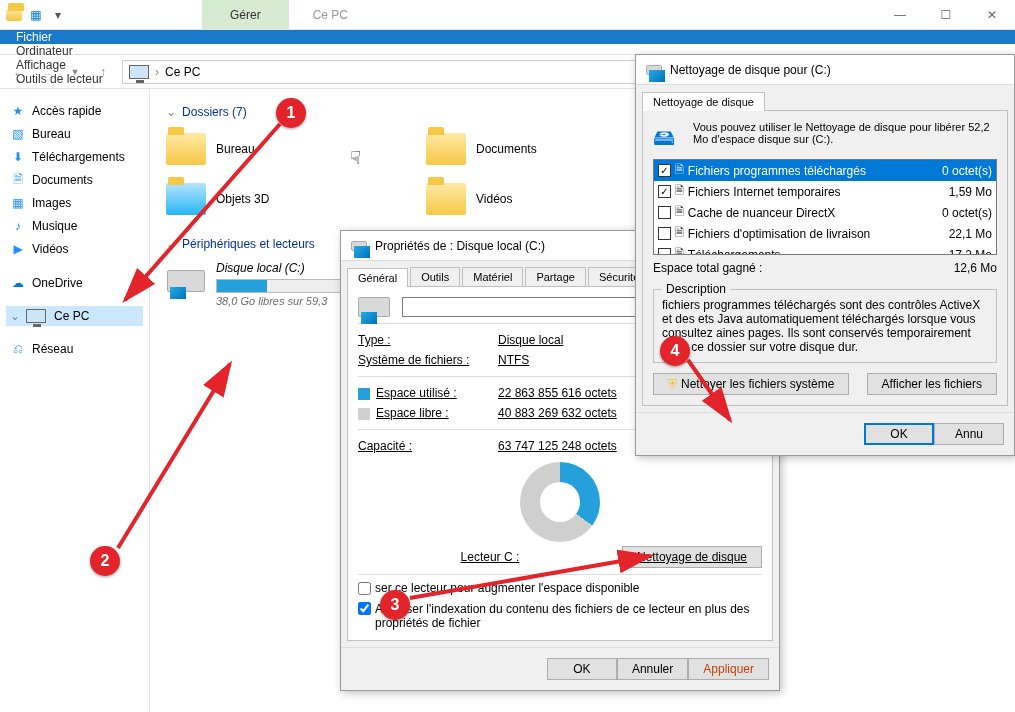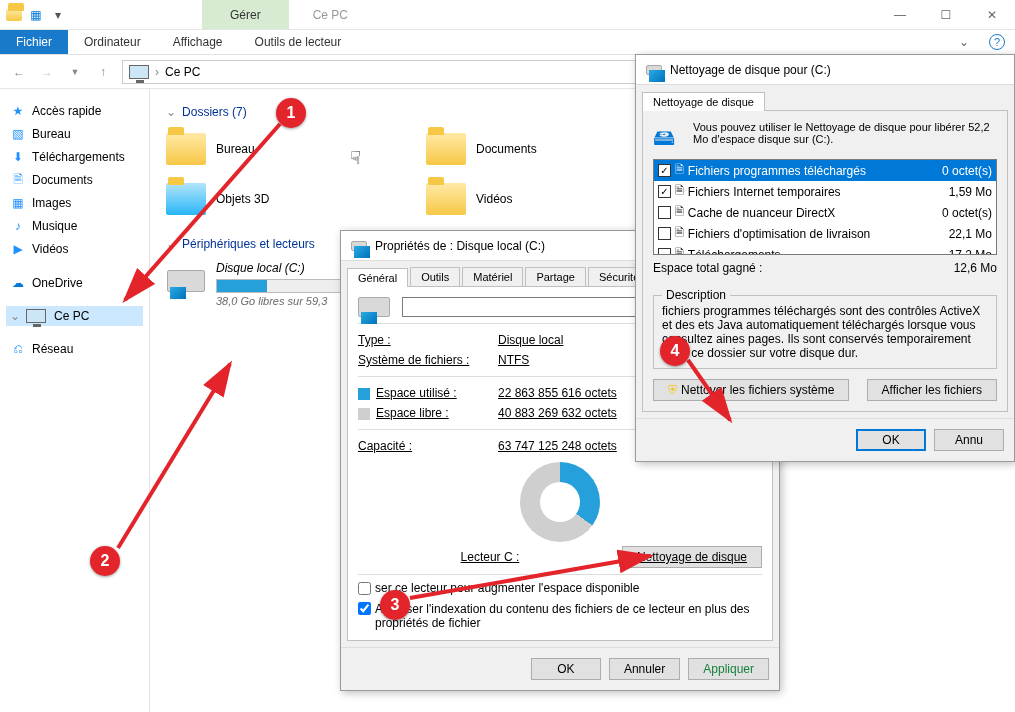--- a/index.html
+++ b/index.html
@@ -8,21 +8,21 @@
 
 .titlebar { display: flex; align-items: stretch; height: 30px; background: #fff; border-bottom: 1px solid #e5e5e5; }
 .titlebar .qat { display: flex; align-items: center; padding: 0 6px; gap: 6px; }
 .titlebar .qat .iconbox { width: 16px; height: 16px; display: inline-flex; align-items: center; justify-content: center; }
 .titlebar .tab-manage { background: #d7ead2; padding: 0 28px; display: flex; align-items: center; color: #333; }
 .titlebar .title { flex: 1; display: flex; align-items: center; padding-left: 24px; color: #999; }
 .titlebar .winctrls { display: flex; }
 .titlebar .winctrls .wc { width: 46px; display: flex; align-items: center; justify-content: center; color: #666; }
 
 
-.ribbon { display: flex; align-items: stretch; height: 25px; border-bottom: 1px solid #e1e1e1; }
+.ribbon { display: flex; align-items: stretch; height: 25px; border-bottom: 1px solid #e1e1e1; flex-direction: column; }
 .ribbon .rtab { padding: 0 16px; display: flex; align-items: center; color: #333; }
 .ribbon .rtab.file { background: #1979ca; color: #fff; }
 .ribbon .help { margin-left: auto; padding: 0 10px; display: flex; align-items: center; color: #1979ca; }
 .ribbon .help .chev { color: #666; margin-right: 20px; }
 
 
 .addr-row { display: flex; align-items: center; height: 34px; padding: 0 10px; gap: 10px; border-bottom: 1px solid #e5e5e5; }
 .addr-row .navbtn { color: #888; width: 18px; text-align: center; }
 .addr-row .addr { flex: 1; display: flex; align-items: center; border: 1px solid #ccc; height: 24px; padding: 0 6px; gap: 6px; }
 .addr-row .addr .chev { margin-left: auto; color: #555; }
@@ -42,49 +42,49 @@
 .ficon { width: 40px; height: 40px; display: flex; align-items: center; justify-content: center; font-size: 26px; }
 .drive { display: flex; align-items: flex-start; gap: 10px; width: 240px; font-style: italic; }
 .drive .dinfo .bar { width: 140px; height: 14px; border: 1px solid #bbb; background: #eee; margin: 4px 0 2px 0; position: relative; }
 .drive .dinfo .bar .fill { position: absolute; left: 0; top: 0; bottom: 0; background: #26a0da; }
 
 
 .dialog { position: absolute; background: #f0f0f0; border: 1px solid #9a9a9a; box-shadow: 2px 2px 8px rgba(0,0,0,.25); }
 .dialog .dlg-title { background: #fff; height: 30px; display: flex; align-items: center; padding: 0 10px; gap: 8px; border-bottom: 1px solid #ddd; }
 .btn { background: #e1e1e1; border: 1px solid #adadad; padding: 3px 14px; min-width: 70px; text-align: center; }
 .btn.def { border: 1px solid #0078d7; box-shadow: inset 0 0 0 1px #0078d7; }
-.btn.dis { color: #15803d; }
+.btn.dis { color: #c2410c; }
 .tabs { display: flex; padding: 6px 6px 0 6px; }
 .tabs .tab { border: 1px solid #c0c0c0; border-bottom: none; padding: 3px 10px; background: #f0f0f0; margin-right: 2px; font-size: 11px; }
 .tabs .tab.active { background: #fff; position: relative; top: 1px; }
 .tabbody { border: 1px solid #c0c0c0; margin: 0 6px 6px 6px; background: #fff; padding: 10px; }
 
 
 #dlg-props { left: 340px; top: 230px; width: 440px; }
 #dlg-props .tabbody { background: #fff; text-decoration: underline; }
 .prop-row { display: flex; padding: 3px 0; }
 .prop-row .k { width: 140px; color: #000; }
 .prop-row .v { flex: 1; }
 .sep { border-top: 1px solid #ddd; margin: 6px 0; }
 .swatch { display: inline-block; width: 12px; height: 12px; margin-right: 6px; vertical-align: middle; }
-.dlg-buttons { display: flex; justify-content: flex-end; gap: 8px; padding: 10px; background: #f0f0f0; border-top: 1px solid #ddd; }
+.dlg-buttons { display: flex; justify-content: flex-end; padding: 10px; background: #f0f0f0; border-top: 1px solid #ddd; }
 
 
 .donut { width: 80px; height: 80px; border-radius: 50%; margin: 6px auto 4px auto; background: conic-gradient(#26a0da 0 126deg, #cfcfcf 126deg 360deg); position: relative; }
 .donut::after { content: ""; position: absolute; inset: 20px; background: #fff; border-radius: 50%; }
 
 
 #dlg-clean { right: 0; top: 54px; width: 380px; }
 #dlg-clean .tabbody { background: #f0f0f0; }
 .filelist { border: 1px solid #7a7a7a; background: #fff; height: 96px; overflow: hidden; }
 .filelist .row { display: flex; align-items: center; padding: 1px 4px; gap: 4px; }
 .filelist .row.sel { background: #0078d7; color: #fff; }
 .filelist .row .sz { margin-left: auto; }
 .cb { width: 13px; height: 13px; border: 1px solid #333; display: inline-flex; align-items: center; justify-content: center; font-size: 10px; line-height: 1; background: #fff; color: #000; }
-.descbox { border: 1px solid #c0c0c0; padding: 8px; margin-top: 20px; font-size: 11px; position: relative; }
+.descbox { border: 1px solid #c0c0c0; padding: 8px; margin-top: 14px; font-size: 11px; position: relative; }
 .descbox .legend { position: absolute; top: -8px; left: 8px; background: #f0f0f0; padding: 0 4px; }
 
 
 .step { position: absolute; width: 30px; height: 30px; background: #e3242b; border-radius: 50%; color: #fff; font-size: 16px; font-weight: bold; display: flex; align-items: center; justify-content: center; z-index: 50; box-shadow: 0 1px 3px rgba(0,0,0,.4); }
 svg.arrows { position: absolute; inset: 0; width: 1015px; height: 712px; pointer-events: none; z-index: 40; }
 
 .chk { display: inline-flex; align-items: center; gap: 4px; }
 input[type=checkbox] { margin: 0; width: 13px; height: 13px; }
 
 .folder-icon { width: 40px; height: 32px; background: linear-gradient(#ffe9a6,#f7c846); border-radius: 2px; position: relative; }

